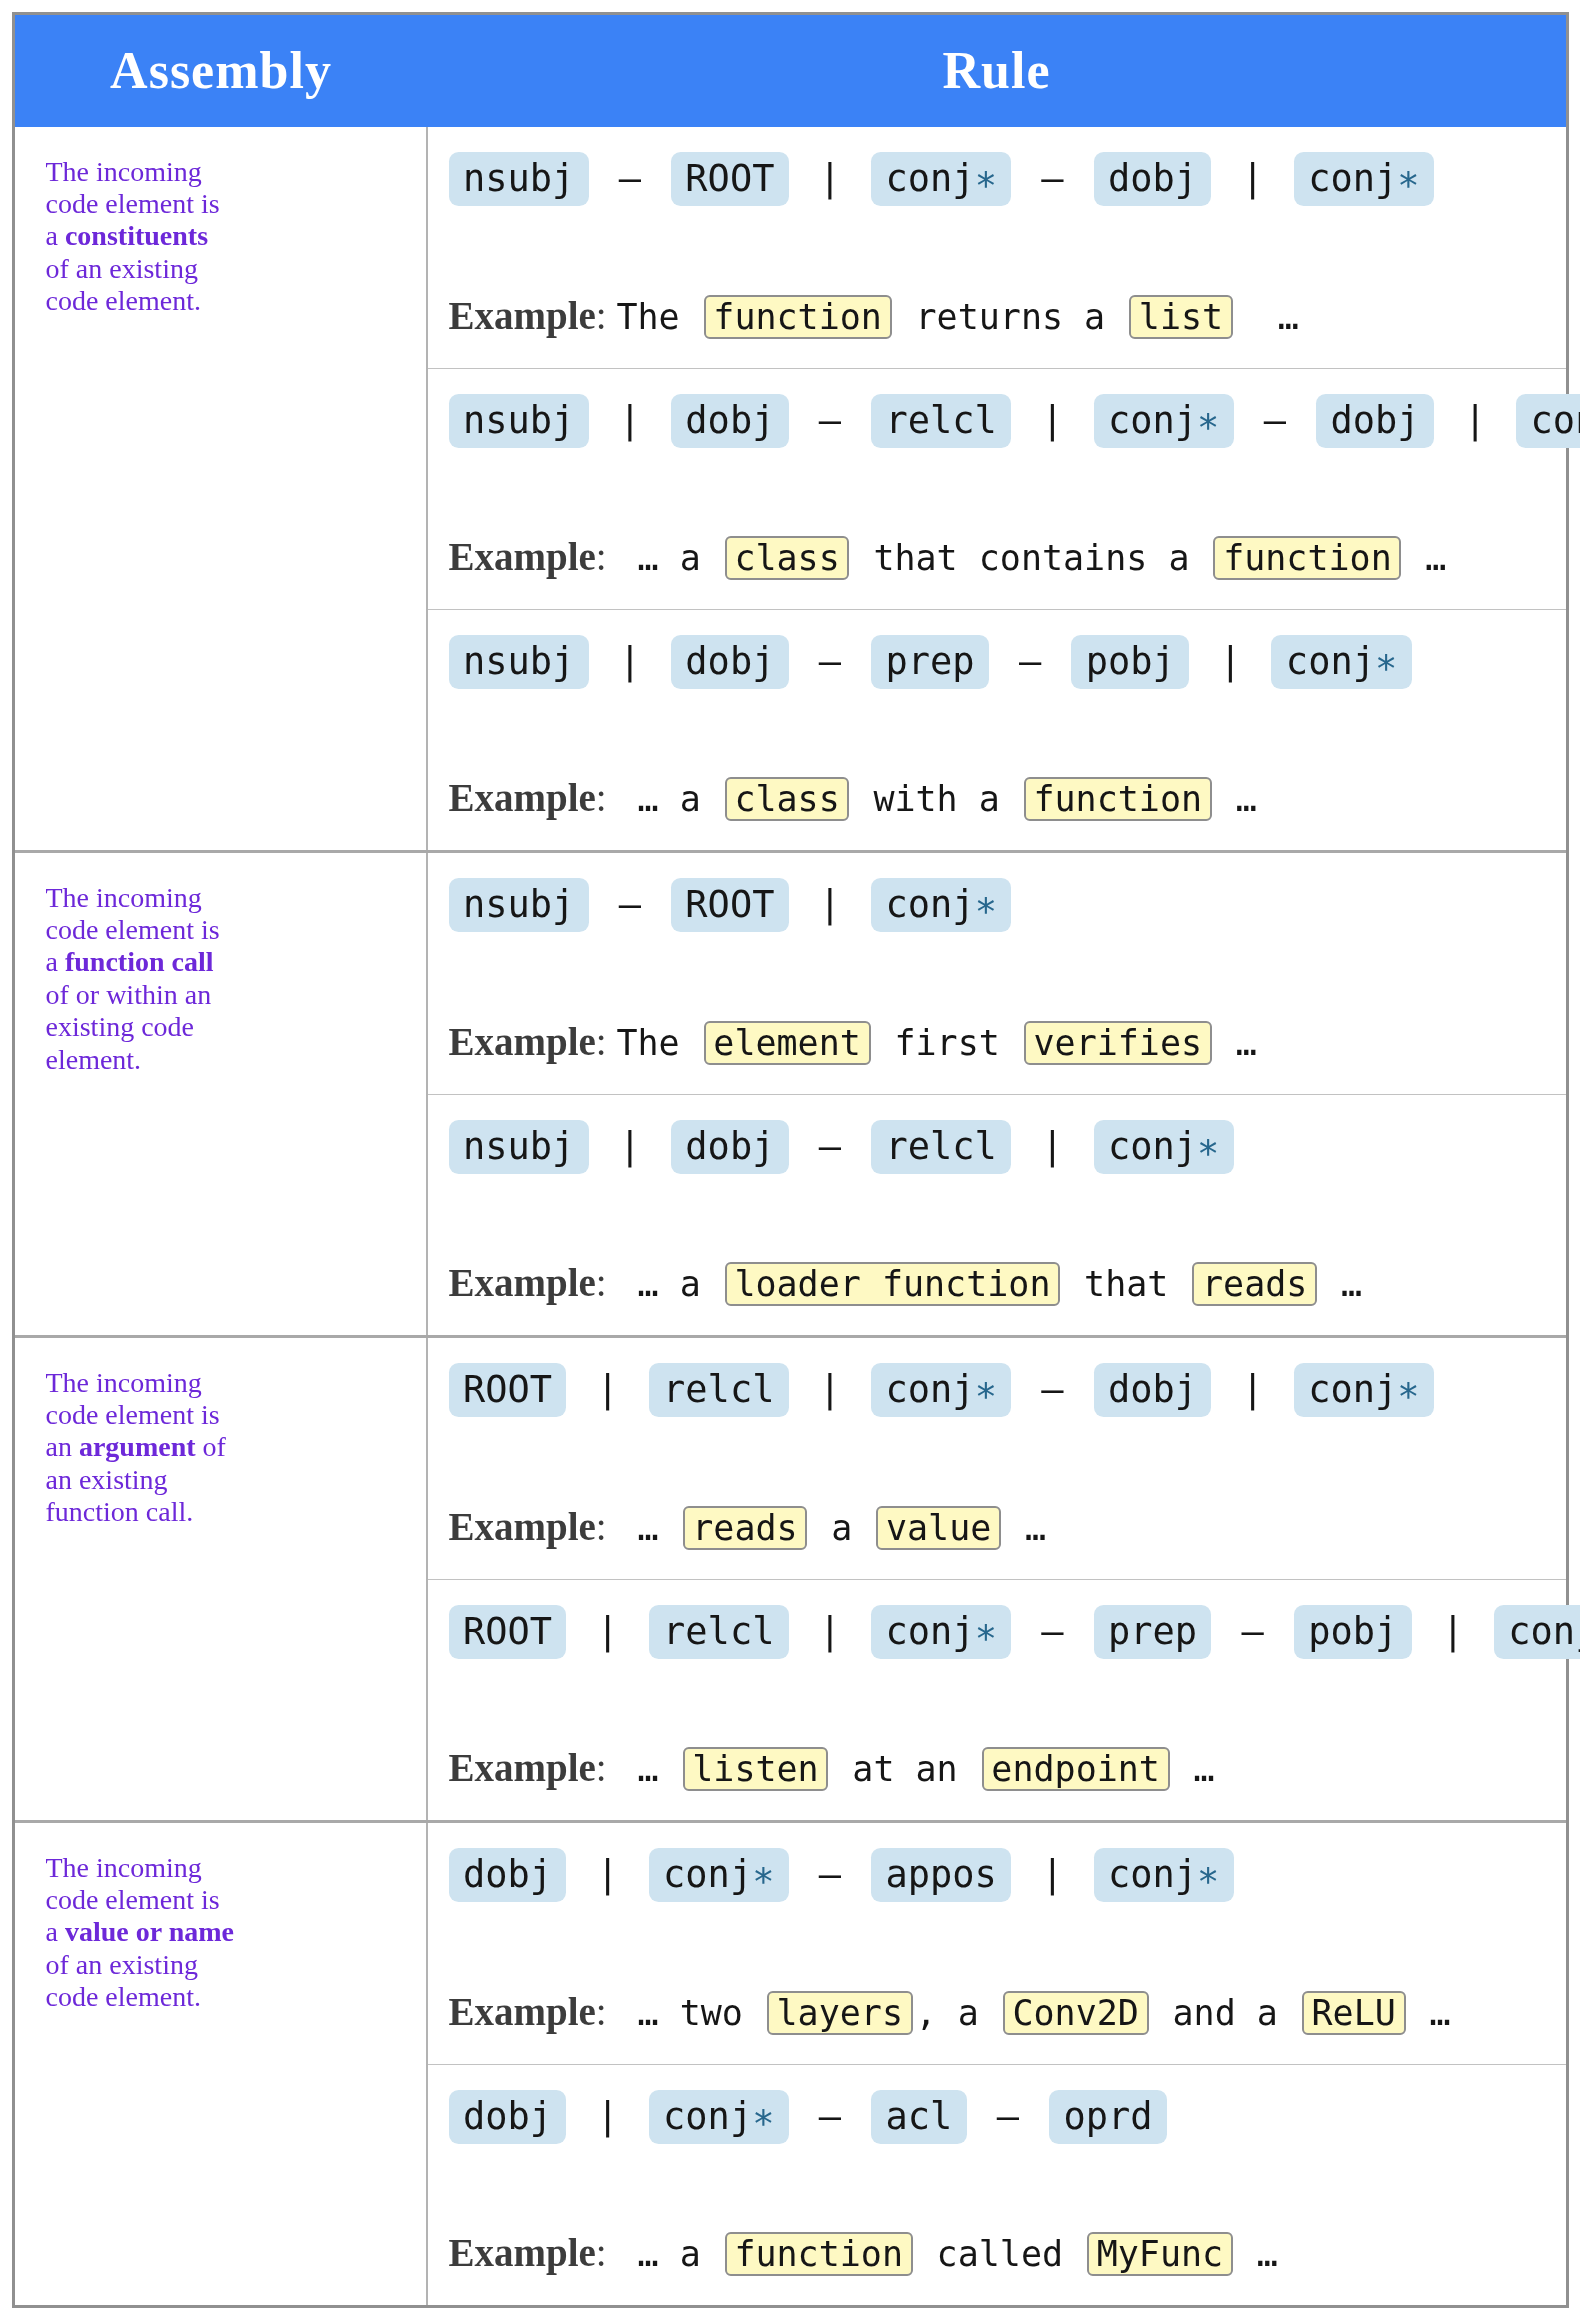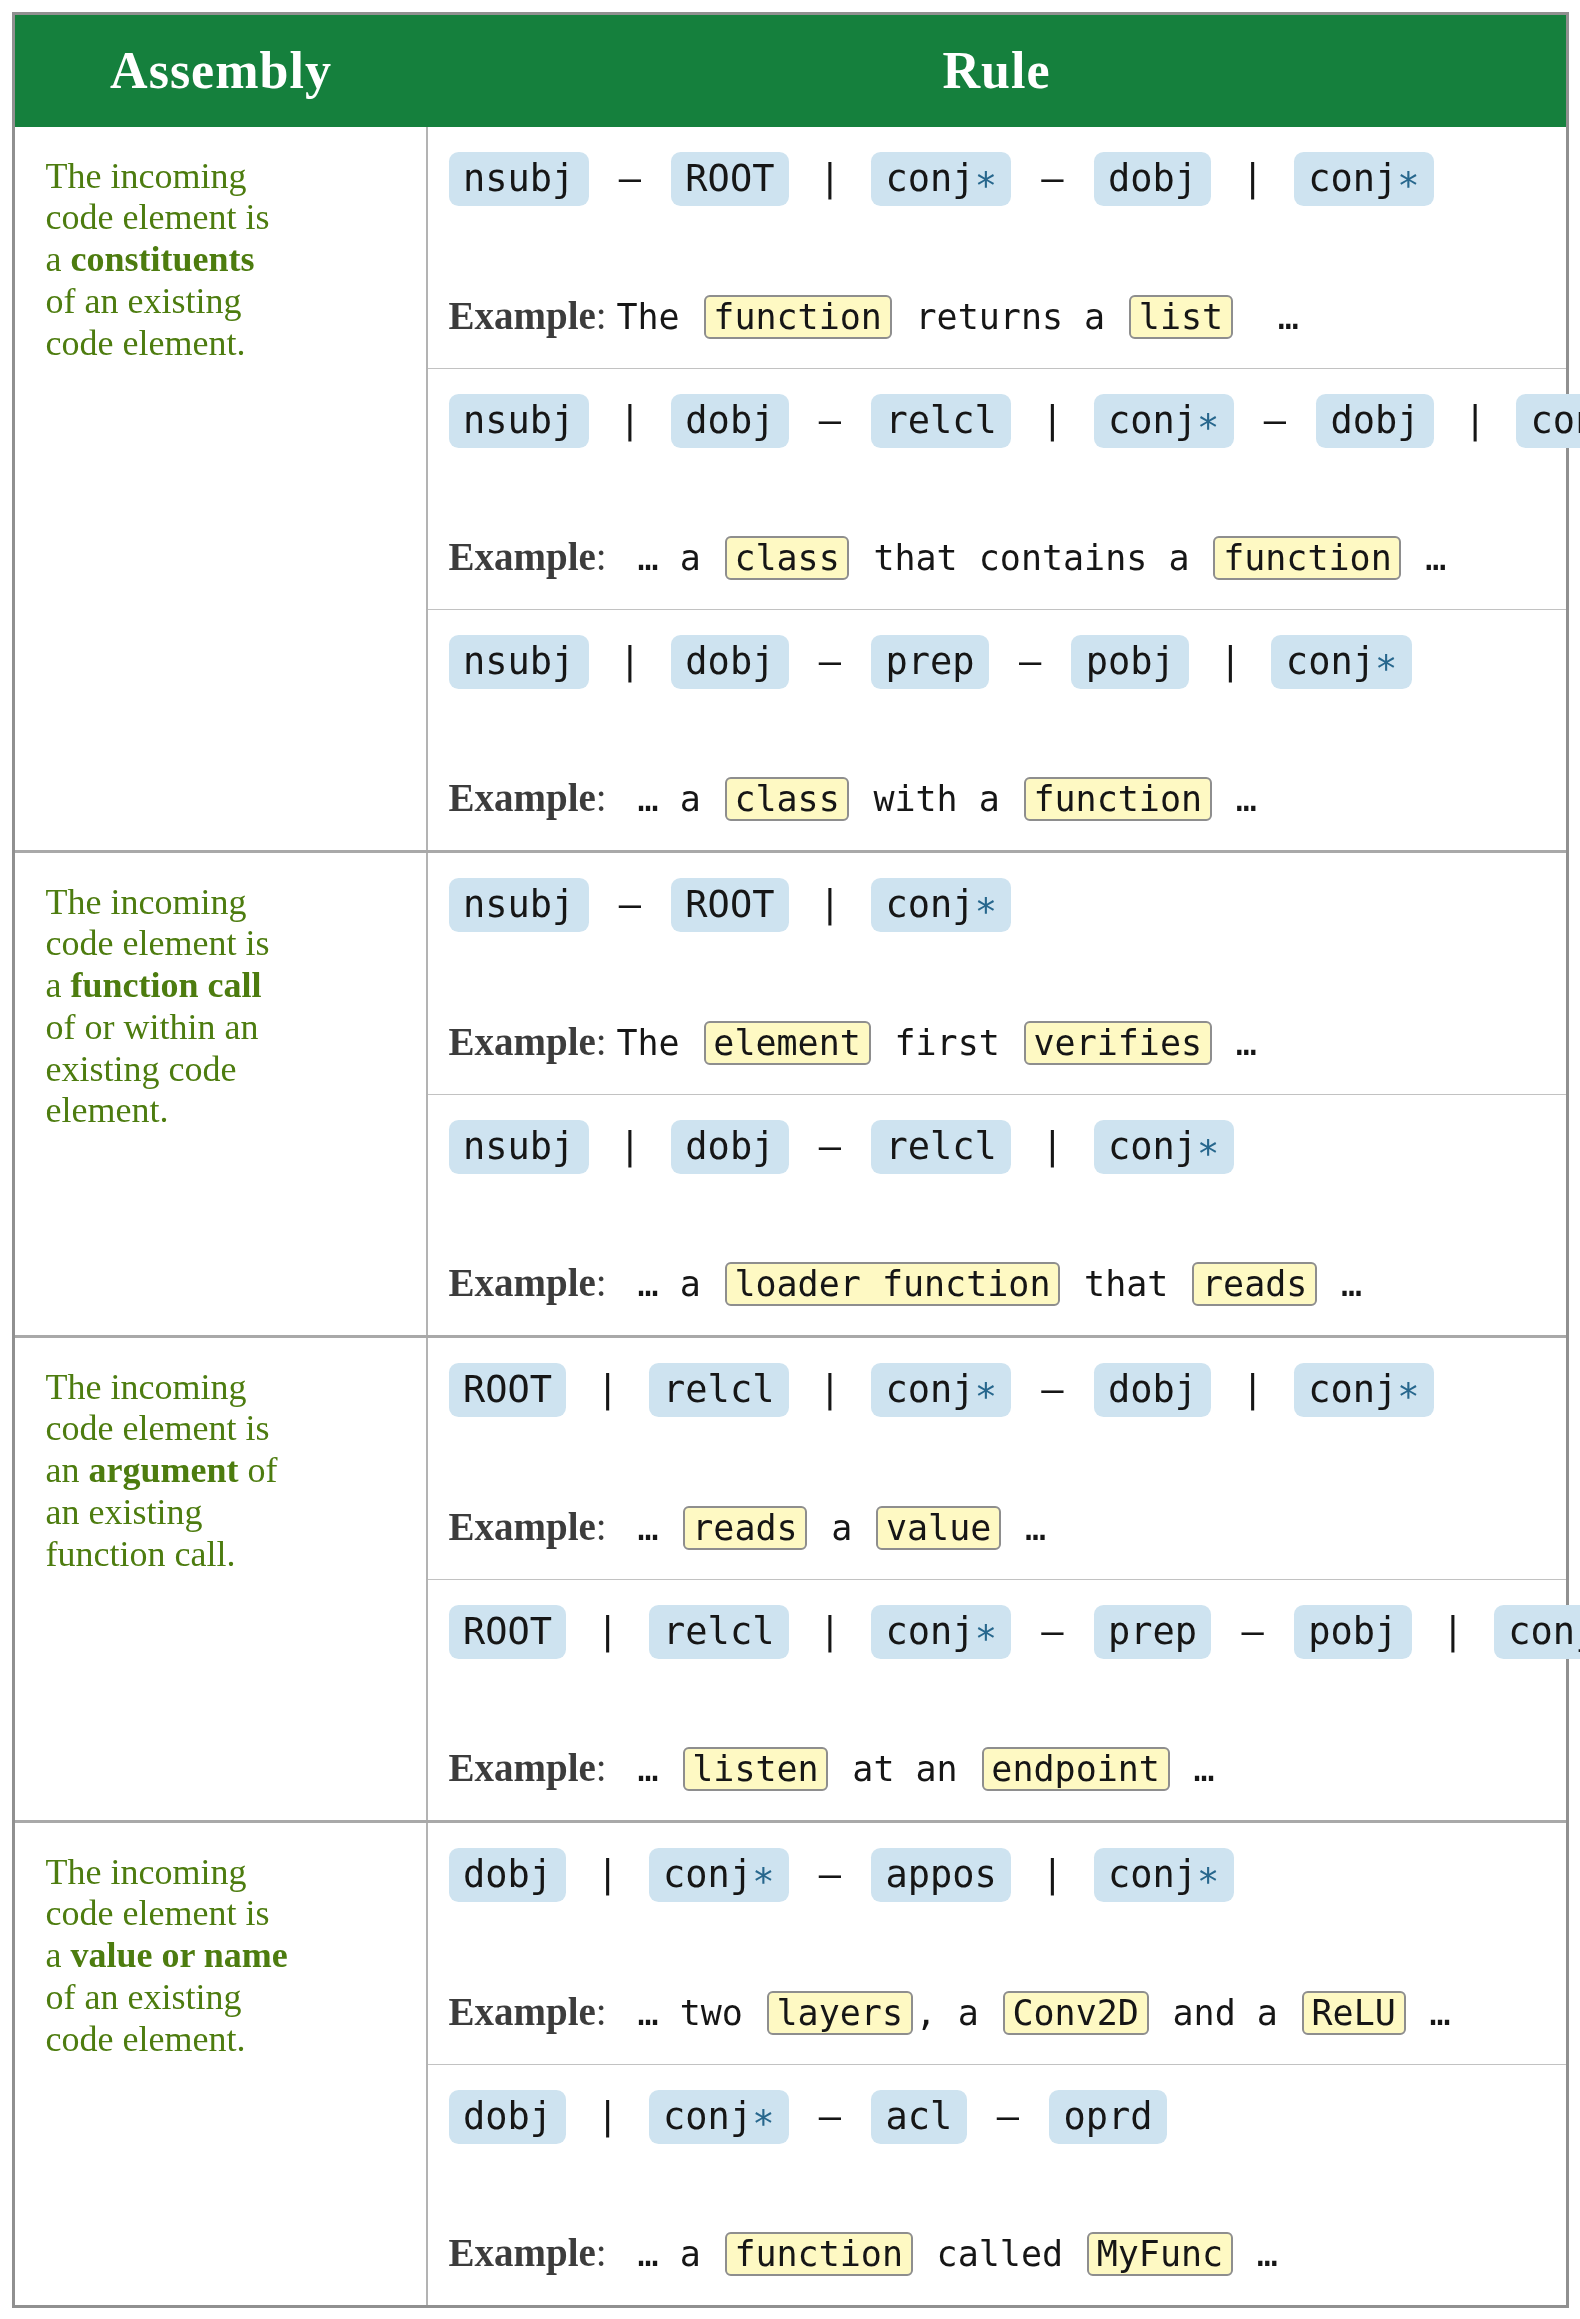--- a/index.html
+++ b/index.html
@@ -1,25 +1,25 @@
 <!DOCTYPE html>
 <html><head>
 <meta charset="utf-8">
 <style>
   html,body{margin:0;padding:0;background:#ffffff;}
   body{width:1580px;height:2319px;position:relative;font-family:"Liberation Serif",serif;color:#111;}
   .table{position:absolute;left:11.5px;top:11.5px;width:1557px;box-sizing:border-box;border:3.8px solid #909090;background:#fff;}
-  .header{display:flex;background:#15803d;height:112px;}
+  .header{display:flex;background:#3b82f6;height:112px;}
   .hcell{display:flex;align-items:center;justify-content:center;color:#fff;font-weight:bold;font-size:52px;letter-spacing:1px;}
   .hcell.assembly{width:413px;}
   .hcell.rule{flex:1;}
   .body-row{display:flex;}
   .body-row + .body-row{border-top:3.8px solid #a9a9a9;}
   .acell{width:413px;box-sizing:border-box;border-right:2.9px solid #b3b3b3;padding:29px 13.4px 0 31px;
-         font-size:36px;line-height:1.16;white-space:pre-line;color:#4d7c0f;}
+         font-size:28px;line-height:1.16;white-space:pre-line;color:#6d28d9;}
   .acell .b{font-weight:bold;text-align:right;}
   .rcell{flex:1;display:flex;flex-direction:column;min-width:0;}
   .subrow{height:241px;box-sizing:border-box;display:flex;flex-direction:column;justify-content:space-between;
           padding:25px 9.6px 29px 21px;}
   .subrow + .subrow{border-top:1.9px solid #c2c2c2;}
   .pattern{display:flex;align-items:center;gap:30px;font-family:"DejaVu Sans Mono",monospace;
            font-size:37px;color:#161616;flex-wrap:nowrap;}
   .tag{background:#cee3f0;border-radius:9.6px;padding:5.8px 14.4px;white-space:pre;}
   .tag .star{color:#27678d;}
   .sep{color:#161616;}

